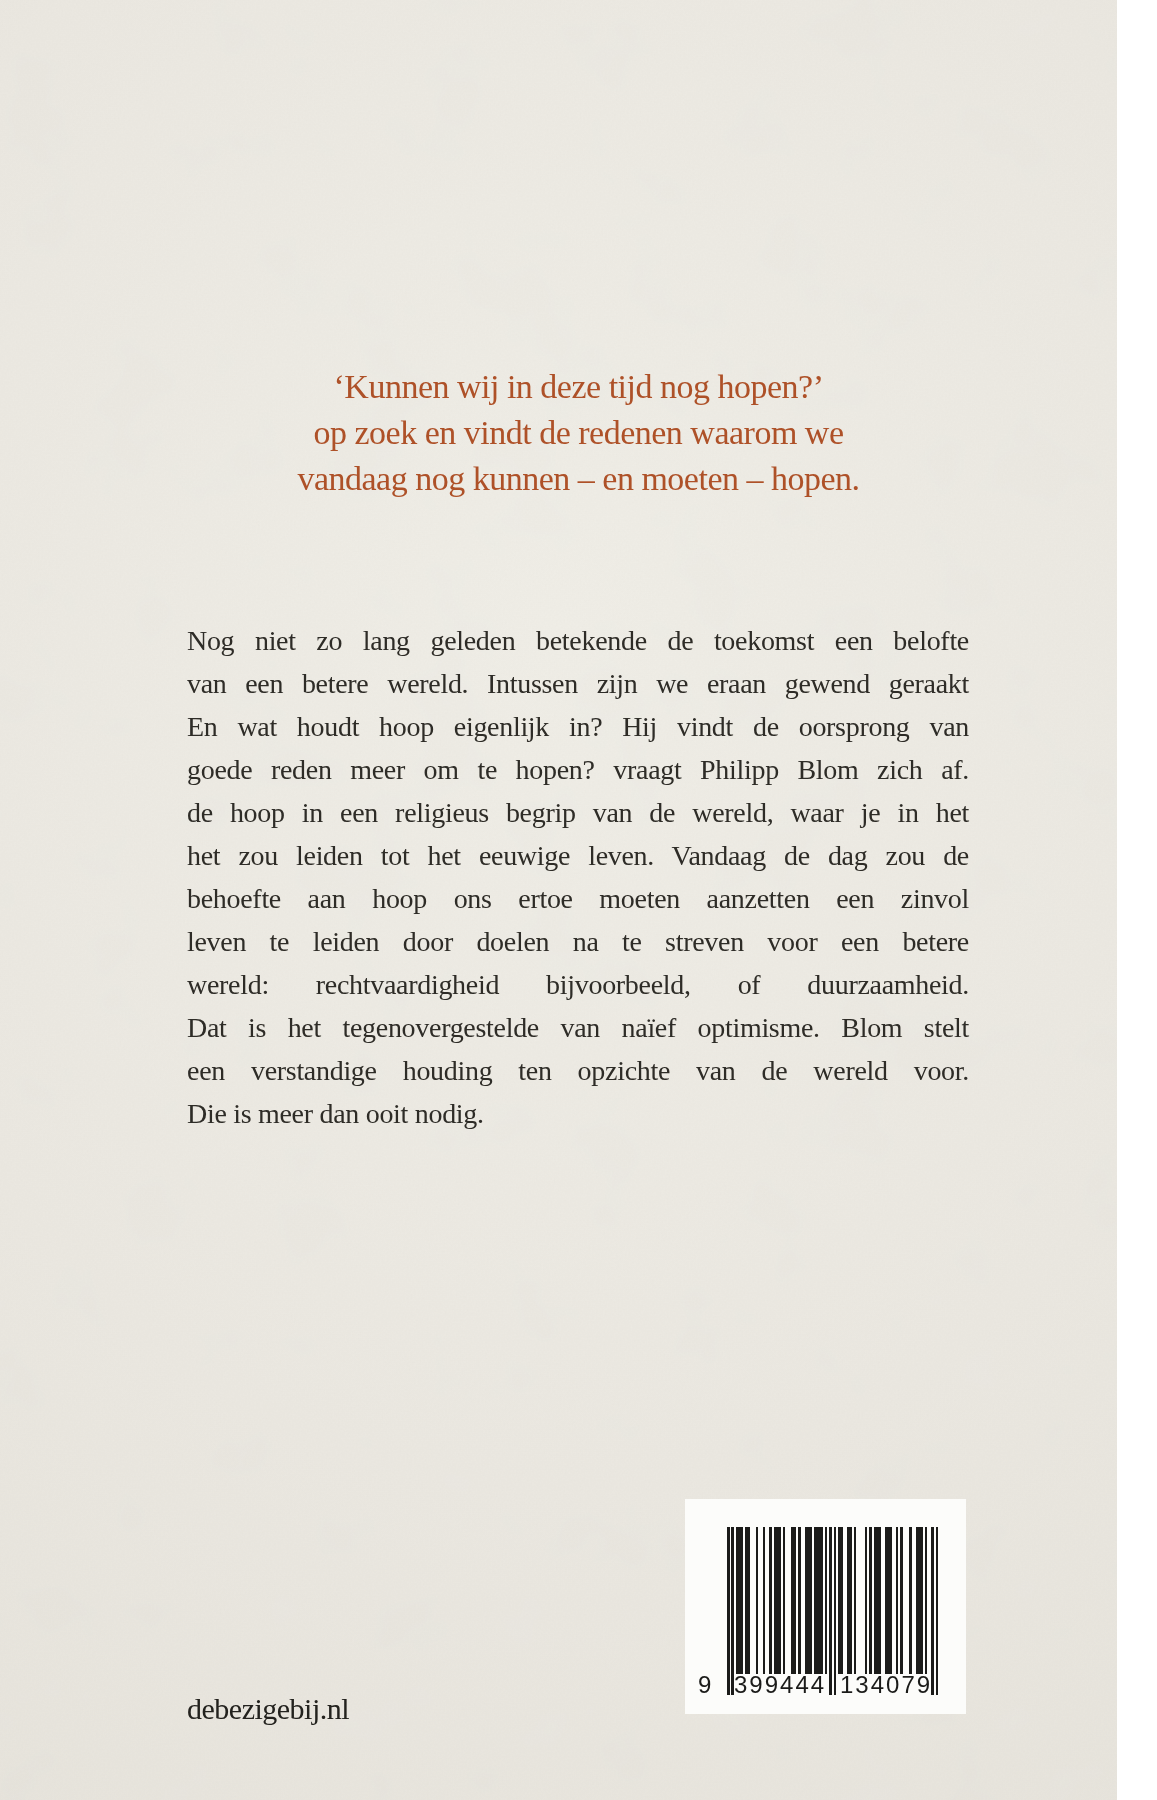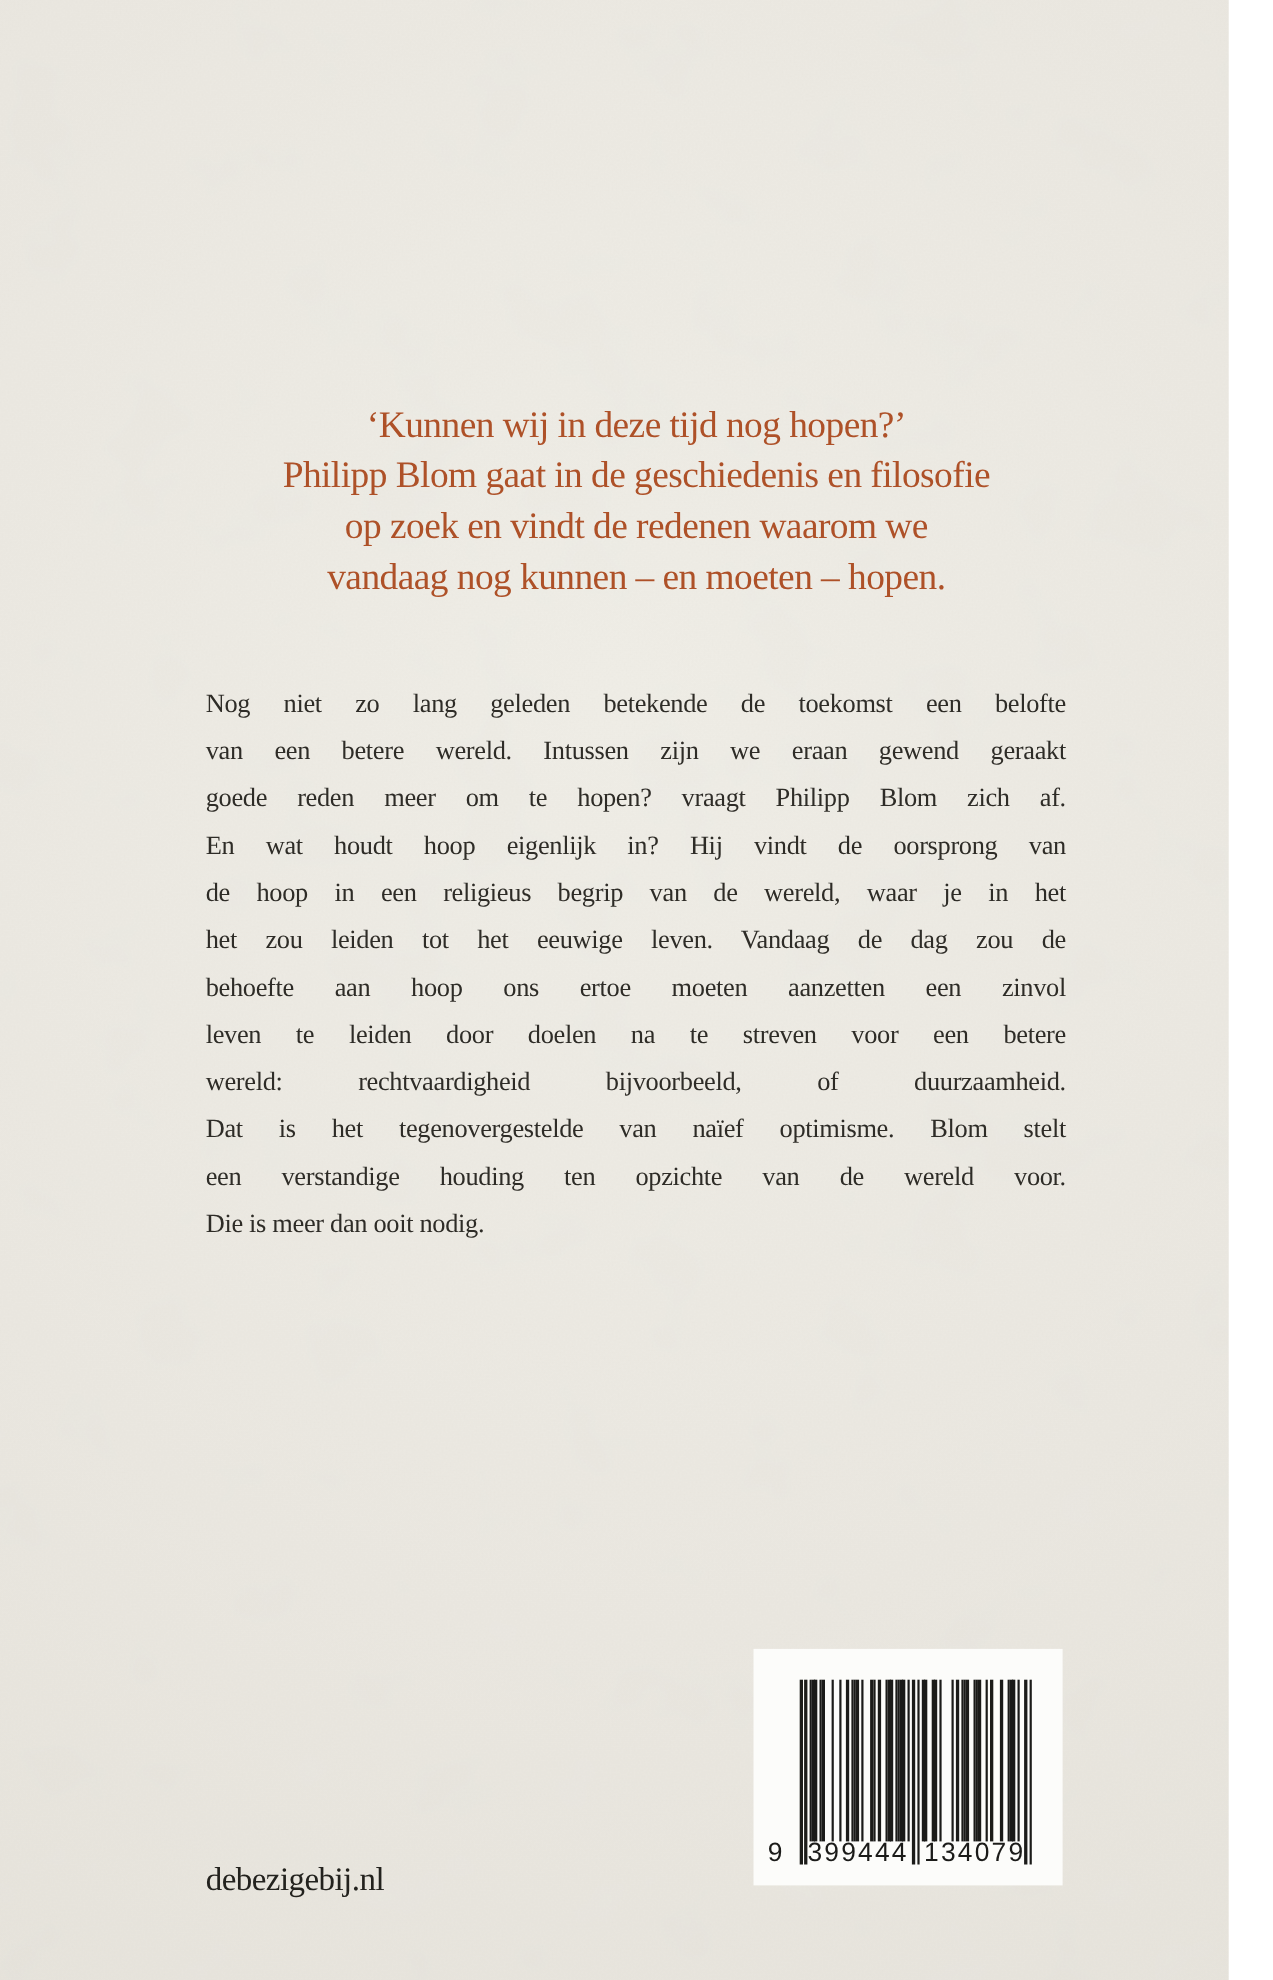--- a/index.html
+++ b/index.html
@@ -32,21 +32,21 @@
     line-height: 46px;
     letter-spacing: -0.5px;
     color: #ae5128;
   }
 
   .body-block {
     position: absolute;
     top: 619px;
     left: 187px;
     width: 782px;
-    font-size: 24px;
+    font-size: 28px;
     line-height: 43px;
     letter-spacing: -0.3px;
     color: #2e2c27;
   }
   .jline {
     white-space: nowrap;
     text-align: justify;
     text-align-last: justify;
   }
   .jline.last {
@@ -113,30 +113,29 @@
     <filter id="grain" x="0" y="0" width="100%" height="100%">
       <feTurbulence type="fractalNoise" baseFrequency="0.55" numOctaves="2" seed="4"></feTurbulence>
       <feColorMatrix type="matrix" values="0 0 0 0 0.45  0 0 0 0 0.43  0 0 0 0 0.38  0 0 0 0.06 0"></feColorMatrix>
     </filter>
     <rect width="1157" height="1800" filter="url(#mottle)"></rect>
     <rect width="1157" height="1800" filter="url(#grain)"></rect>
   </svg>
 
   <div class="quote-block">
     <div>‘Kunnen wij in deze tijd nog hopen?’</div>
-    <div>Philipp Blom gaat in de geschiedenis en filosofie</div>
     <div>op zoek en vindt de redenen waarom we</div>
     <div>vandaag nog kunnen – en moeten – hopen.</div>
   </div>
 
   <div class="body-block">
     <div class="jline">Nog niet zo lang geleden betekende de toekomst een belofte</div>
     <div class="jline">van een betere wereld. Intussen zijn we eraan gewend geraakt</div>
+    <div class="jline">En wat houdt hoop eigenlijk in? Hij vindt de oorsprong van</div>
     <div class="jline">goede reden meer om te hopen? vraagt Philipp Blom zich af.</div>
-    <div class="jline">En wat houdt hoop eigenlijk in? Hij vindt de oorsprong van</div>
     <div class="jline">de hoop in een religieus begrip van de wereld, waar je in het</div>
     <div class="jline">het zou leiden tot het eeuwige leven. Vandaag de dag zou de</div>
     <div class="jline">behoefte aan hoop ons ertoe moeten aanzetten een zinvol</div>
     <div class="jline">leven te leiden door doelen na te streven voor een betere</div>
     <div class="jline">wereld: rechtvaardigheid bijvoorbeeld, of duurzaamheid.</div>
     <div class="jline">Dat is het tegenovergestelde van naïef optimisme. Blom stelt</div>
     <div class="jline">een verstandige houding ten opzichte van de wereld voor.</div>
     <div class="jline last">Die is meer dan ooit nodig.</div>
   </div>
 

